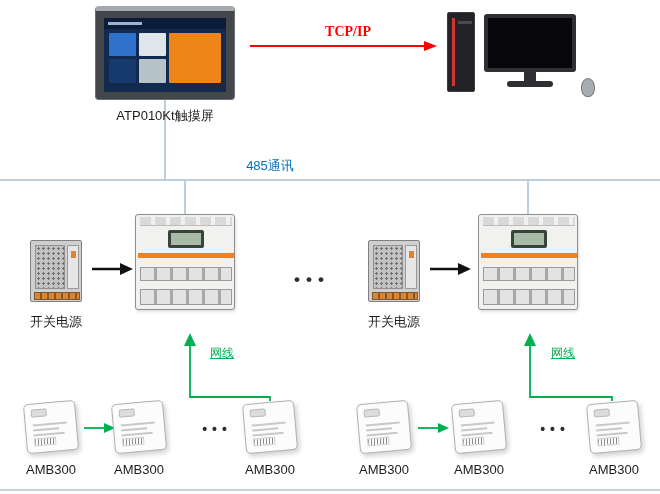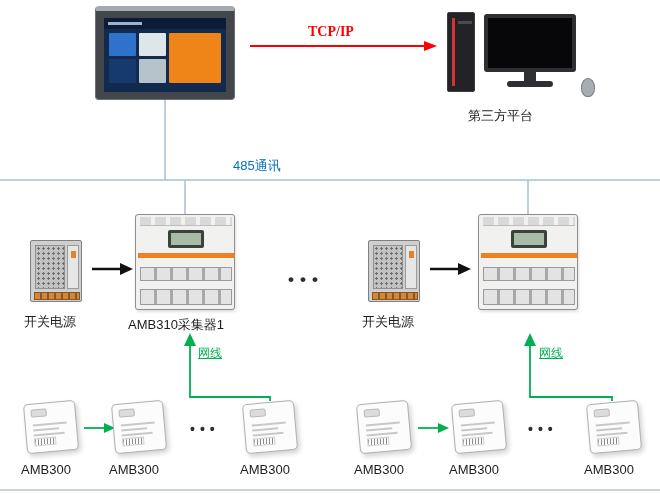--- a/index.html
+++ b/index.html
@@ -11,21 +11,21 @@
   .wire   { stroke:var(--wire,#a9bfd0); stroke-width:1.5; fill:none; }
   .wire-b { stroke:var(--border-gray,#c9d2d8); stroke-width:2; fill:none; }
   .tcp-line { stroke:var(--tcp-red,#ff0000); stroke-width:2; }
   .tcp-head { fill:var(--tcp-red,#ff0000); }
   .blk-line { stroke:#111; stroke-width:2.5; }
   .blk-head { fill:#111; }
   .grn-line { stroke:var(--cable-green,#00b050); stroke-width:1.8; fill:none; }
   .grn-head { fill:var(--cable-green,#00b050); }
 
   
-  .lbl { position:absolute; font-size:13px; color:#1c1c1c; text-align:left; line-height:1.2; }
+  .lbl { position:absolute; font-size:13px; color:#1c1c1c; text-align:center; line-height:1.2; }
   .tcp-lbl  { color:var(--tcp-red,#ff0000); font-weight:700; font-family:"Liberation Serif",serif; font-size:14px; }
   .bus-lbl  { color:var(--bus-blue,#0070c0); }
   .cable-lbl{ color:var(--cable-green,#00b050); font-size:12px;text-decoration:underline; }
   .dots { font-size:14px; font-weight:700; letter-spacing:5px; color:#2e2e2e; }
   .dots-lg { font-size:17px; letter-spacing:6px; }
 
   
   .ts { position:absolute; left:95px; top:6px; width:140px; height:94px; background:#43474c;
         border:1px solid #6a6f74; border-top:5px solid #a3a9ae; border-radius:4px; }
   .ts-screen { position:absolute; left:8px; top:7px; width:122px; height:74px; background:#122a4e; overflow:hidden; }
@@ -127,36 +127,36 @@
       <div class="ts-header">
         <div class="ts-hbar"></div>
       </div>
       <div class="tile tl-blue"></div>
       <div class="tile tl-light"></div>
       <div class="tile tl-orange"></div>
       <div class="tile tl-navy"></div>
       <div class="tile tl-gray"></div>
     </div>
   </div>
+  <div class="lbl" style="left:95px;top:108px;width:140px">ATP010Kt触摸屏</div>
 
   <div class="lbl tcp-lbl" style="left:308px;top:24px;width:80px">TCP/IP</div>
 
   <div class="pc">
     <div class="pc-tower">
       <div class="pc-stripe"></div>
       <div class="pc-drive"></div>
     </div>
     <div class="pc-mon">
       <div class="pc-scr"></div>
     </div>
     <div class="pc-neck"></div>
     <div class="pc-base"></div>
     <div class="pc-mouse"></div>
   </div>
-  <div class="lbl" style="left:468px;top:108px;width:104px">第三方平台</div>
 
   <div class="lbl bus-lbl" style="left:233px;top:158px;width:74px">485通讯</div>
 
   <div class="psu" style="left:30px">
     <div class="psu-vents"></div>
     <div class="psu-side">
       <div class="psu-ind"></div>
     </div>
     <div class="psu-terms"></div>
   </div>
@@ -164,21 +164,20 @@
 
   <div class="amb310" style="left:135px">
     <div class="c-tabs"></div>
     <div class="c-lcd">
       <div class="c-lcd-in"></div>
     </div>
     <div class="c-stripe"></div>
     <div class="c-term t1"></div>
     <div class="c-term t2"></div>
   </div>
-  <div class="lbl" style="left:128px;top:317px;width:114px">AMB310采集器1</div>
   <div class="lbl cable-lbl" style="left:198px;top:346px;width:48px">网线</div>
 
   <div class="lbl dots dots-lg" style="left:288px;top:270px;width:48px">•••</div>
 
   <div class="psu" style="left:368px">
     <div class="psu-vents"></div>
     <div class="psu-side">
       <div class="psu-ind"></div>
     </div>
     <div class="psu-terms"></div>

